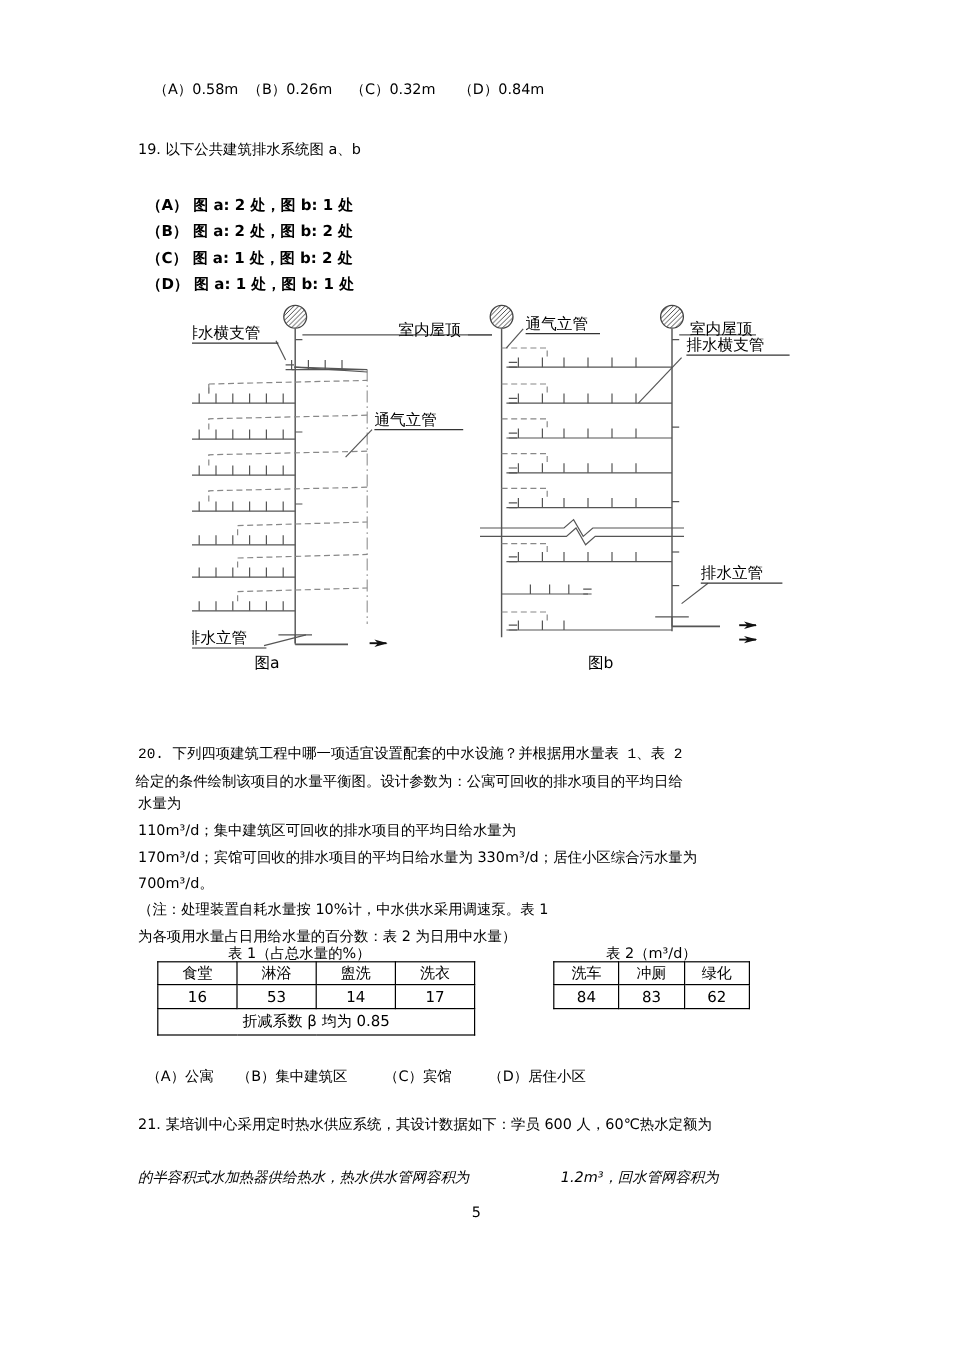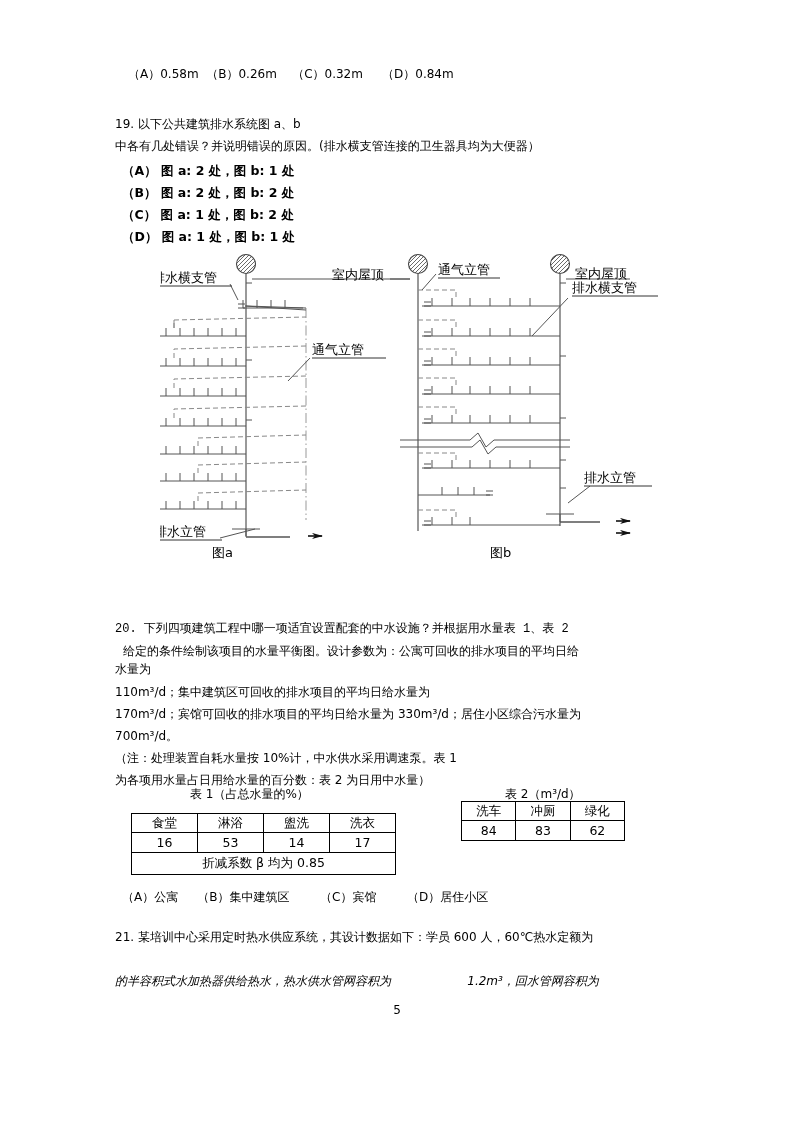--- a/index.html
+++ b/index.html
@@ -22,37 +22,36 @@
   
   #diagram { position:absolute; left:160px; top:248px; width:530px; height:312px; }
 
   
   .tblcap { position:absolute; font-size:12px; white-space:pre; }
   table.dt { position:absolute; border-collapse:collapse; }
   table.dt td { border:1px solid #000; text-align:center; font-size:12.5px;
                 padding:0; vertical-align:middle; }
   .hd2 { line-height:1.05; padding:2px 0 3px 0 !important; }
 
-  #t1 { left:131px; top:801px; width:265px;margin-top:12px; }
+  #t1 { left:131px; top:801px; width:265px; }
   #t1 td.c { width:66px; }
   #t2 { left:461px; top:801px; width:164px; }
   #t2 td.c { width:68px; }
 
   .pageno { position:absolute; left:0; top:1003px; width:794px; text-align:center;
             font-size:12px; }
 </style>
 </head>
 <body>
 
 <div class="page">
 
   <div class="txt cn" style="left:128px; top:68px;">（A）0.58m  （B）0.26m    （C）0.32m     （D）0.84m</div>
 
   <div class="txt cn" style="left:115px; top:118px;">19. 以下公共建筑排水系统图 a、b</div>
-  <div class="txt cn" style="left:115px; top:140px;">中各有几处错误？并说明错误的原因。(排水横支管连接的卫生器具均为大便器）</div>
 
   <div class="optline cn" style="left:122px; top:163px;">（A） 图 a: 2 处，图 b: 1 处</div>
   <div class="optline cn" style="left:122px; top:185px;">（B） 图 a: 2 处，图 b: 2 处</div>
   <div class="optline cn" style="left:122px; top:207px;">（C） 图 a: 1 处，图 b: 2 处</div>
   <div class="optline cn" style="left:122px; top:229px;">（D） 图 a: 1 处，图 b: 1 处</div>
 
   <div id="diagram">
     <svg width="530" height="312" viewBox="0 0 530 312" xmlns="http://www.w3.org/2000/svg">
       <defs>
         <pattern id="hatch" width="4" height="4" patternUnits="userSpaceOnUse">
@@ -309,21 +308,21 @@
         <text x="415" y="30">室内屋顶</text>
         <text x="412" y="44">排水横支管</text>
         <text x="424" y="234">排水立管</text>
         <text x="52" y="309" font-size="13">图a</text>
         <text x="330" y="309" font-size="13">图b</text>
       </g>
     </svg>
   </div>
 
   <div class="txt cn" style="left:115px; top:623px;font-family:Liberation Mono, monospace;">20. 下列四项建筑工程中哪一项适宜设置配套的中水设施？并根据用水量表 1、表 2</div>
-  <div class="txt cn" style="left:123px; top:645px;">给定的条件绘制该项目的水量平衡图。设计参数为：公寓可回收的排水项目的平均日给</div>
+  <div class="txt cn" style="left:113px; top:645px;">给定的条件绘制该项目的水量平衡图。设计参数为：公寓可回收的排水项目的平均日给</div>
   <div class="txt cn" style="left:115px; top:663px;">水量为</div>
   <div class="txt cn" style="left:115px; top:686px;">110m³/d；集中建筑区可回收的排水项目的平均日给水量为</div>
   <div class="txt cn" style="left:115px; top:708px;text-align:right;">170m³/d；宾馆可回收的排水项目的平均日给水量为 330m³/d；居住小区综合污水量为</div>
   <div class="txt cn" style="left:115px; top:730px;">700m³/d。</div>
   <div class="txt cn" style="left:115px; top:752px;">（注：处理装置自耗水量按 10%计，中水供水采用调速泵。表 1</div>
   <div class="txt cn" style="left:115px; top:774px;">为各项用水量占日用给水量的百分数：表 2 为日用中水量）</div>
 
   <div class="tblcap" style="left:190px; top:786px;">表 1（占总水量的%）</div>
   <div class="tblcap" style="left:505px; top:786px;">表 2（m³/d）</div>
 

